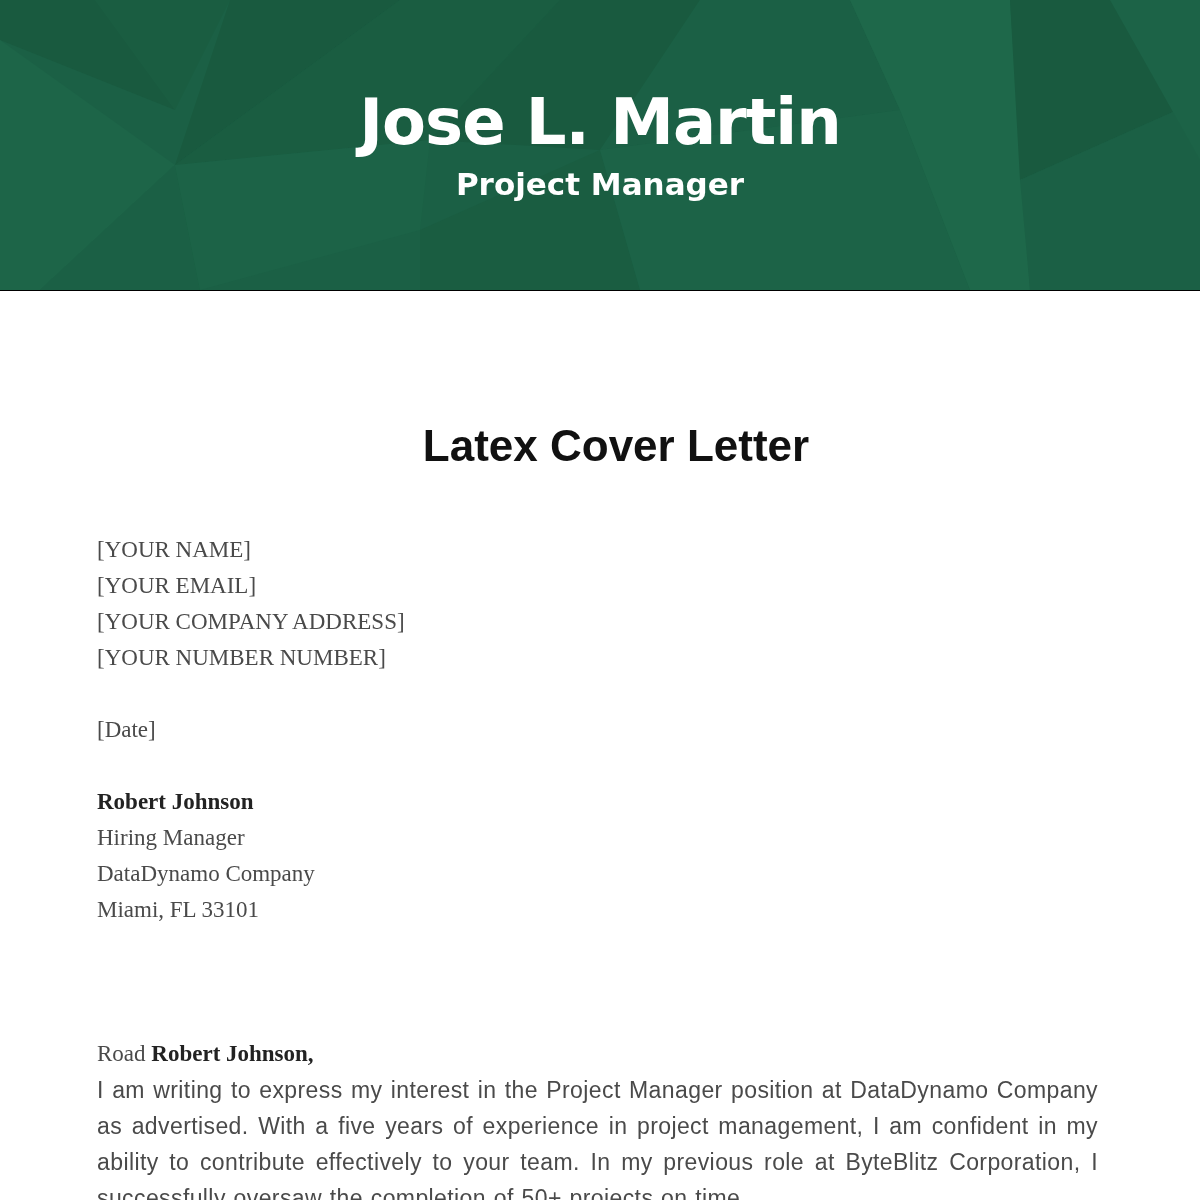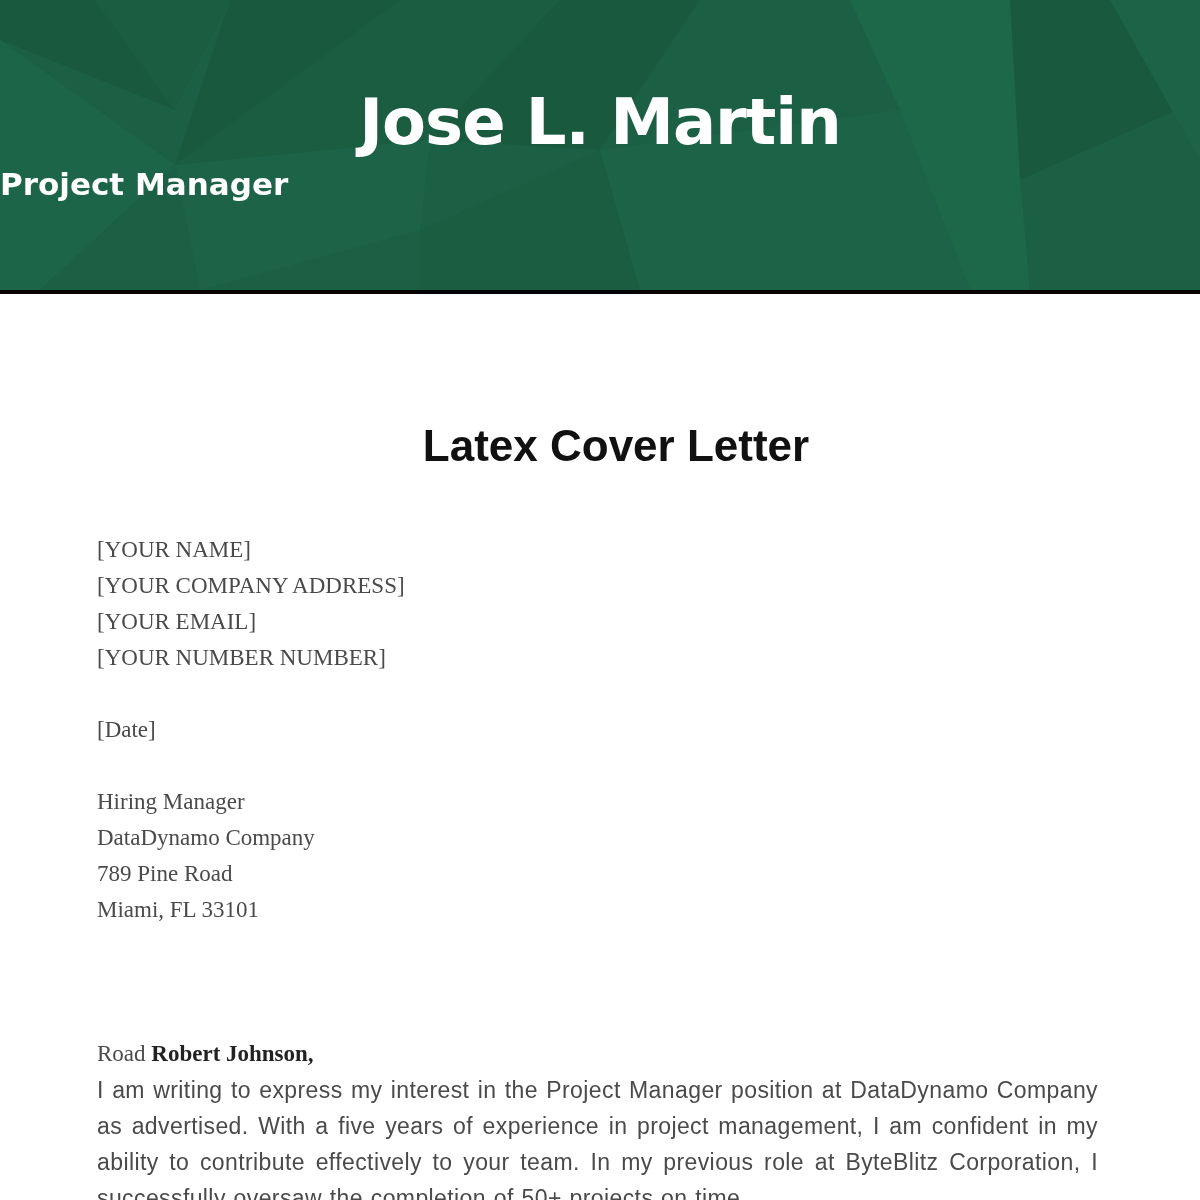--- a/index.html
+++ b/index.html
@@ -14,21 +14,21 @@
       position: relative;
       font-family: "Liberation Sans", "DejaVu Sans", sans-serif;
     }
     .header-banner {
       position: absolute;
       left: 0; top: 0;
       width: 1200px;
       height: 290px;
       background: #1b6045;
       overflow: hidden;
-      border-bottom: 4px solid #000000;
+      border-bottom: 1px solid #000000;
     }
     .header-banner svg.bg {
       position: absolute;
       left: 0; top: 0;
       width: 1200px;
       height: 290px;
     }
     .header-name {
       position: absolute;
       left: 0;
@@ -40,21 +40,21 @@
       font-weight: bold;
       font-size: 64px;
       letter-spacing: -1px;
       line-height: 80px;
     }
     .header-role {
       position: absolute;
       left: 0;
       top: 162px;
       width: 1200px;
-      text-align: left;
+      text-align: center;
       color: #ffffff;
       font-family: "DejaVu Sans", sans-serif;
       font-weight: bold;
       font-size: 31px;
       line-height: 44px;
     }
     .doc-title {
       position: absolute;
       left: 0;
       top: 418px;
@@ -123,33 +123,33 @@
     <polygon points="1110,0 1200,0 1200,160" fill="#1c6347"></polygon>
   </svg>
   <div class="header-name">Jose L. Martin</div>
   <div class="header-role">Project Manager</div>
 </div>
 
 <div class="doc-title">Latex Cover Letter</div>
 
 <div class="text-block sender">
   <span class="line">[YOUR NAME]</span>
+  <span class="line">[YOUR EMAIL]</span>
   <span class="line">[YOUR COMPANY ADDRESS]</span>
-  <span class="line">[YOUR EMAIL]</span>
   <span class="line">[YOUR NUMBER NUMBER]</span>
 </div>
 
 <div class="text-block date-block">
   <span class="line">[Date]</span>
 </div>
 
 <div class="text-block recipient">
+  <span class="line bold">Robert Johnson</span>
   <span class="line">Hiring Manager</span>
   <span class="line">DataDynamo Company</span>
-  <span class="line">789 Pine Road</span>
   <span class="line">Miami, FL 33101</span>
 </div>
 
 <div class="text-block greeting">
   <span>Road</span>
   <span class="bold">Robert Johnson,</span>
 </div>
 
 <div class="body-para">I am writing to express my interest in the Project Manager position at DataDynamo Company as advertised. With a five years of experience in project management, I am confident in my ability to contribute effectively to your team. In my previous role at ByteBlitz Corporation, I successfully oversaw the completion of 50+ projects on time</div>
 

